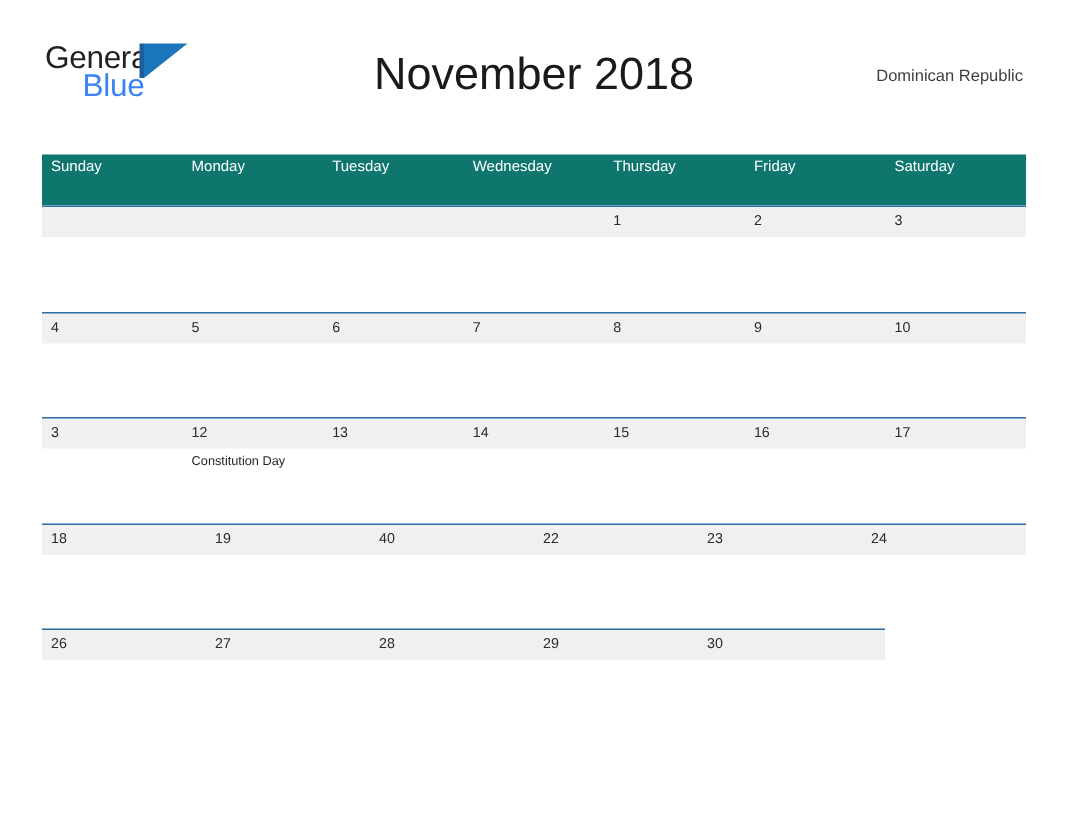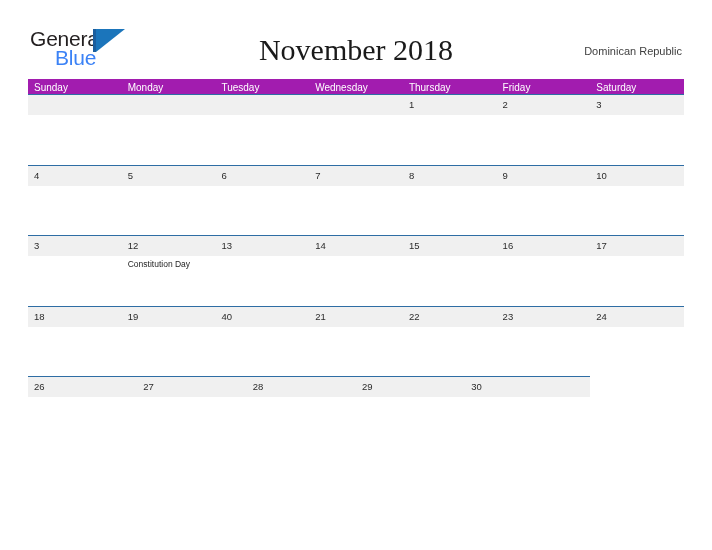--- a/index.html
+++ b/index.html
@@ -82,21 +82,21 @@
   .title {
     position: absolute;
     left: 0;
     right: 0;
     top: 33px;
     text-align: center;
     font-size: 30px;
     font-weight: normal;
     color: #1a1a1a;
     letter-spacing: 0px;
-    font-family: Liberation Serif, serif;
+    font-family: Liberation Sans, sans-serif;
   }
 
   .region {
     position: absolute;
     right: 30px;
     top: 45px;
     font-size: 11px;
     color: #3f3f3f;
     font-family: "Liberation Sans", sans-serif;
   }
@@ -105,22 +105,23 @@
   .calendar {
     position: absolute;
     left: 28px;
     top: 79px;
     width: 656px;
   }
 
   .weekday-row {
     display: flex;
     width: 100%;
-    background: #a21caf;
-    height: 15px;
+    background: #0f766e;
+    height: 34px;
+    margin-top: 24px;
   }
   .weekday-cell {
     flex: 1 1 0;
     color: #ffffff;
     font-size: 10px;
     line-height: 18px;
     padding-left: 6px;
     box-sizing: border-box;
     white-space: nowrap;
     font-family: "Liberation Sans", sans-serif;
@@ -296,23 +297,20 @@
             <div class="day-cell">
               <span class="day-num">18</span>
             </div>
             <div class="day-cell">
               <span class="day-num">19</span>
             </div>
             <div class="day-cell">
               <span class="day-num">40</span>
             </div>
             <div class="day-cell">
-              <span class="day-num">21</span>
-            </div>
-            <div class="day-cell">
               <span class="day-num">22</span>
             </div>
             <div class="day-cell">
               <span class="day-num">23</span>
             </div>
             <div class="day-cell">
               <span class="day-num">24</span>
             </div>
           </div>
         </div>

